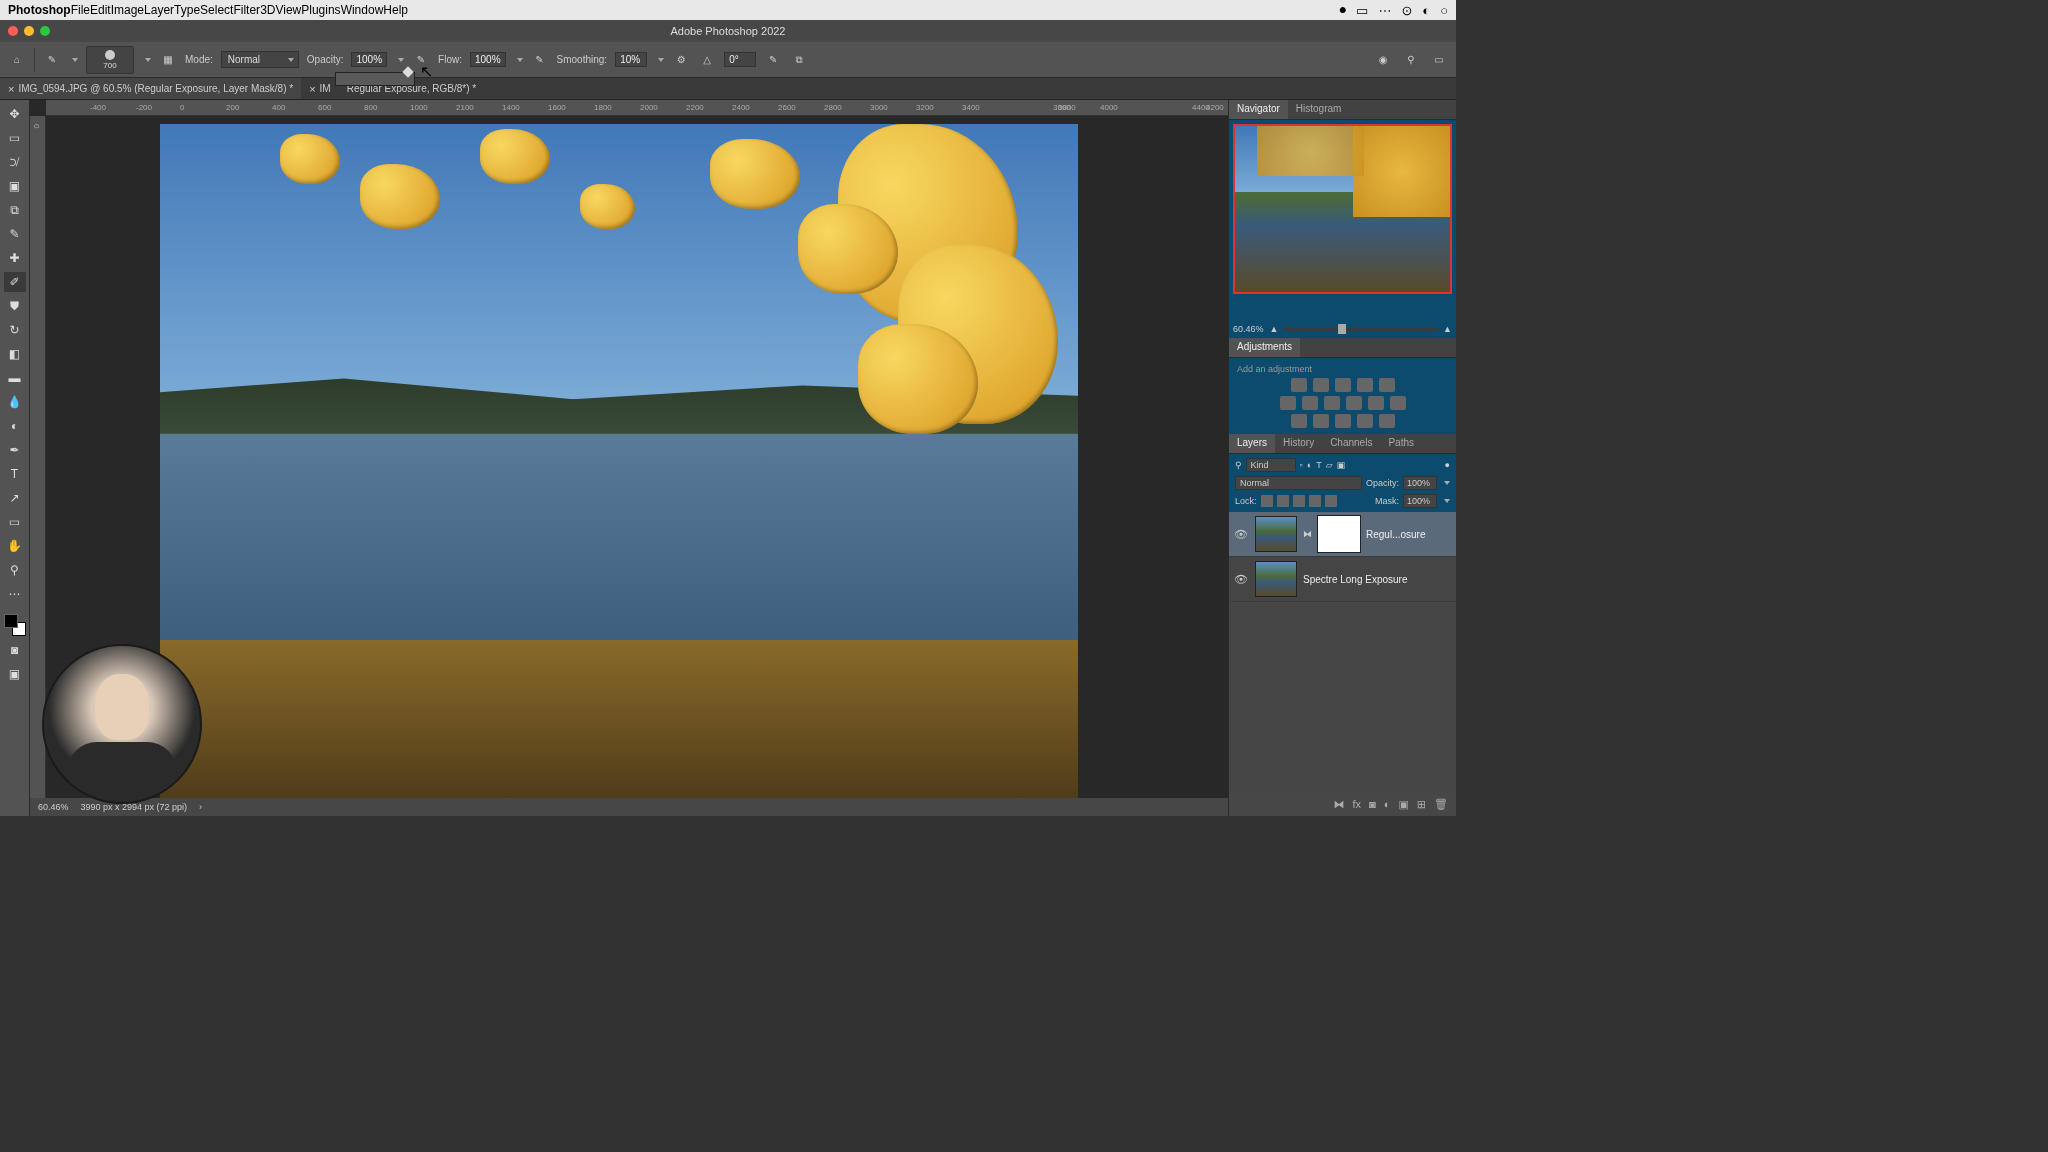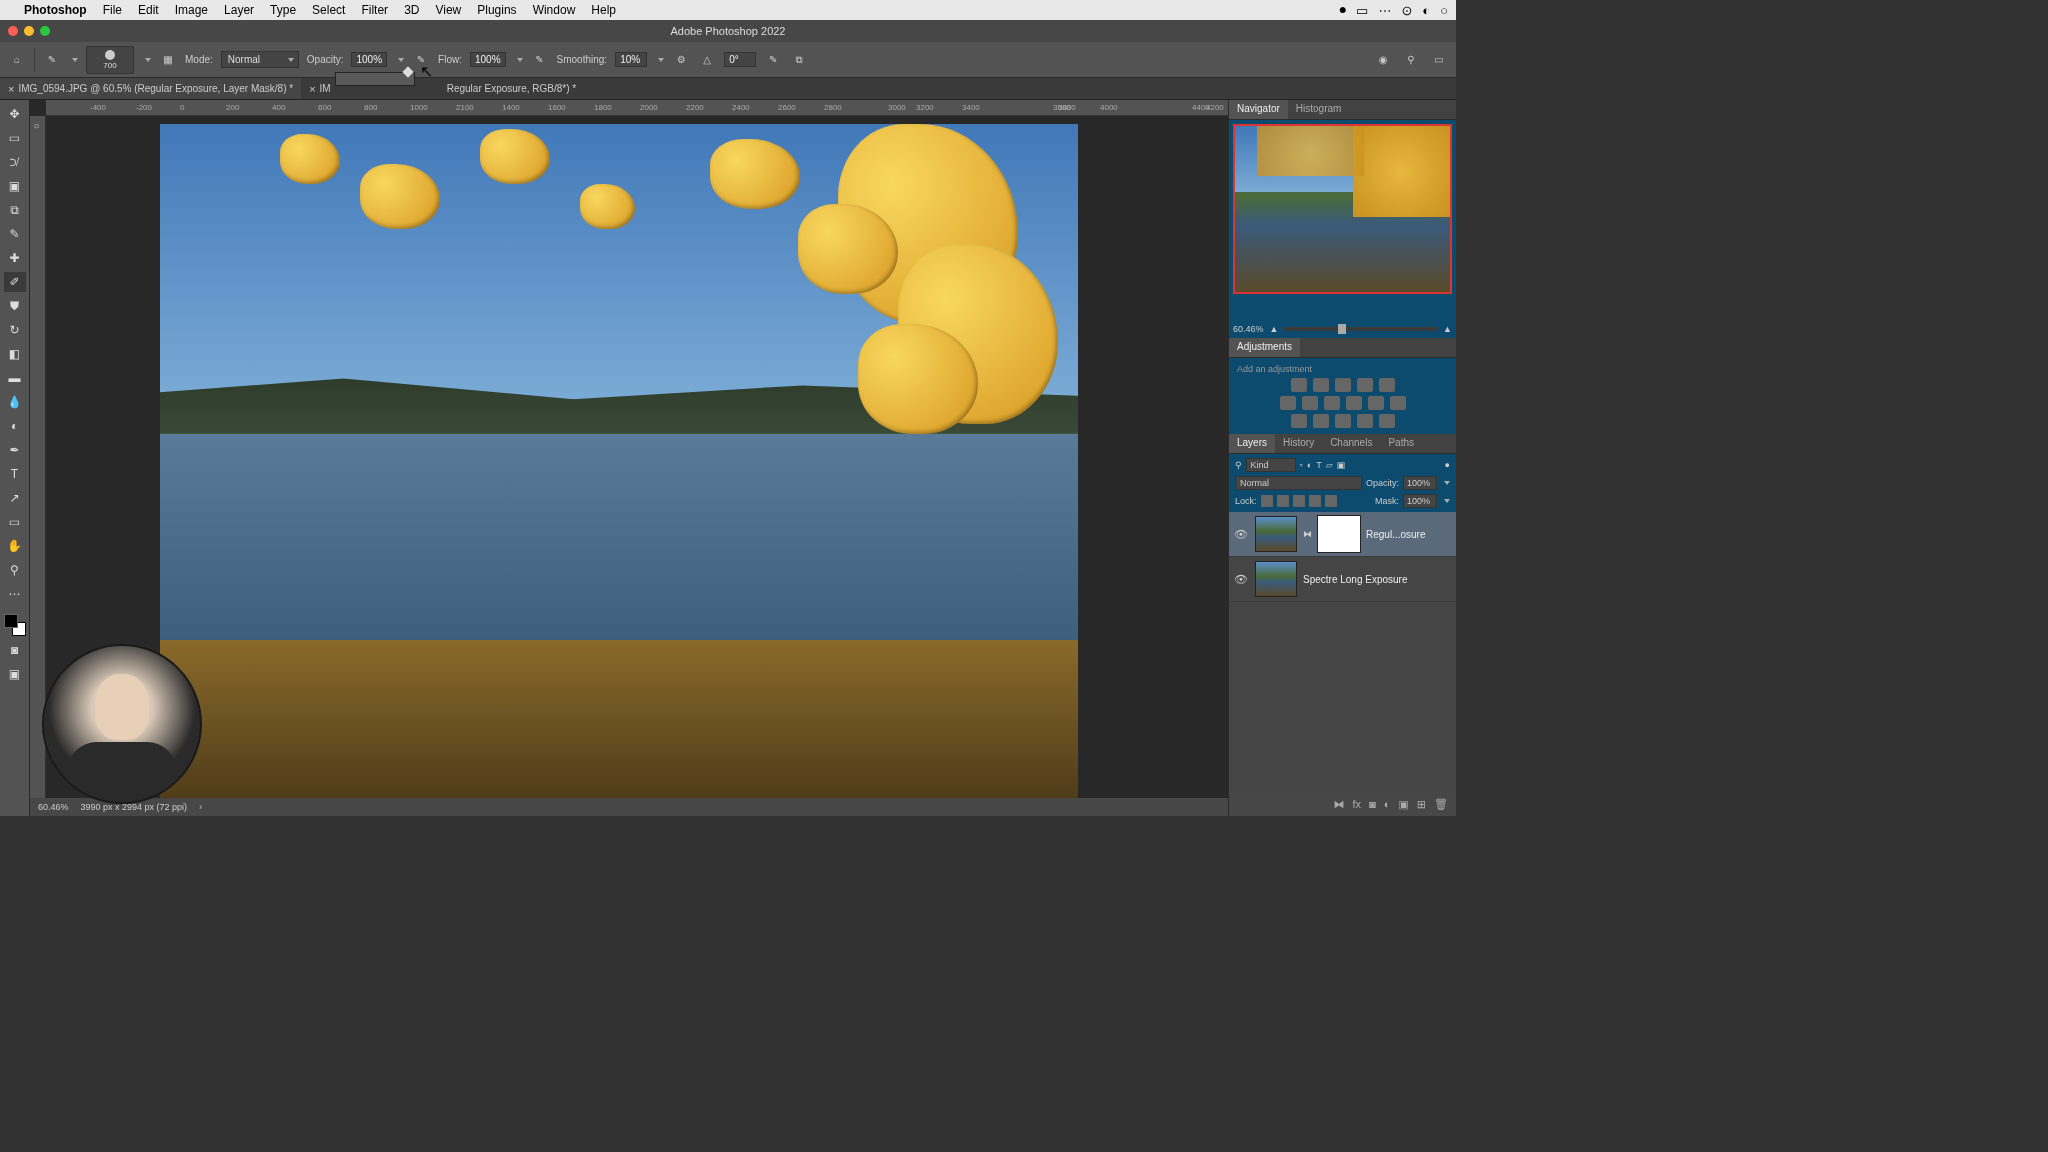--- a/index.html
+++ b/index.html
@@ -1,19 +1,19 @@
 <!DOCTYPE html>
 <html><head>
 <meta charset="utf-8">
 <style>
 * { margin: 0; padding: 0; box-sizing: border-box; font-family: -apple-system, "Helvetica Neue", Arial, sans-serif; }
 body { background: #323232; color: #ccc; font-size: 11px; overflow: hidden; width: 1456px; height: 816px; position: relative; }
 
 
-.menubar { background: #e8e8e8; height: 20px; display: flex; align-items: center; padding: 0 8px; gap: 16px; color: #000; font-size: 12px; }
+.menubar { background: #e8e8e8; height: 20px; display: flex; align-items: center; padding: 0 8px; gap: 0; color: #000; font-size: 12px; }
 .menubar .apple { font-size: 13px; }
 .menubar .app-name { font-weight: 600; }
 .menubar-right { margin-left: auto; display: flex; gap: 10px; align-items: center; }
 .menubar-right span { font-size: 13px; }
 
 
 .titlebar { background: #474747; height: 22px; display: flex; align-items: center; justify-content: center; color: #ddd; font-size: 11px; position: relative; }
 .traffic { position: absolute; left: 8px; display: flex; gap: 6px; }
 .traffic span { width: 10px; height: 10px; border-radius: 50%; display: inline-block; }
 .tl-red { background: #ff5f57; } .tl-yel { background: #febc2e; } .tl-grn { background: #28c840; }
@@ -187,21 +187,21 @@
     <span class="close">×</span>
     <span>IMG_0594.JPG @ 60.5% (Regular Exposure, Layer Mask/8) *</span>
   </div>
   <div class="doctab">
     <span class="close">×</span>
     <span>IM</span>
   </div>
   <div class="flow-slider">
       <div class="thumb"></div>
     </div>
-  <div class="doctab" style="margin-left:100px">
+  <div class="doctab" style="">
     <span>Regular Exposure, RGB/8*) *</span>
   </div>
 </div>
 
 <div class="cursor">↖</div>
 
 <div class="main">
 
   <div class="tools">
     <div class="tool">✥</div>
@@ -245,21 +245,21 @@
         <span style="left:364px">1000</span>
       <span style="left:410px">2100</span>
         <span style="left:456px">1400</span>
       <span style="left:502px">1600</span>
         <span style="left:548px">1800</span>
       <span style="left:594px">2000</span>
         <span style="left:640px">2200</span>
       <span style="left:686px">2400</span>
         <span style="left:732px">2600</span>
       <span style="left:778px">2800</span>
-        <span style="left:842px">3000</span>
+        <span style="left:824px">3000</span>
       <span style="left:870px">3200</span>
         <span style="left:916px">3400</span>
       <span style="left:1007px">3600</span>
         <span style="left:1012px">3800</span>
       <span style="left:1054px">4000</span>
         <span style="left:1160px">4200</span>
       <span style="left:1146px">4400</span>
     </div>
     <div class="ruler-v">
       <span style="top:8px">0</span>

